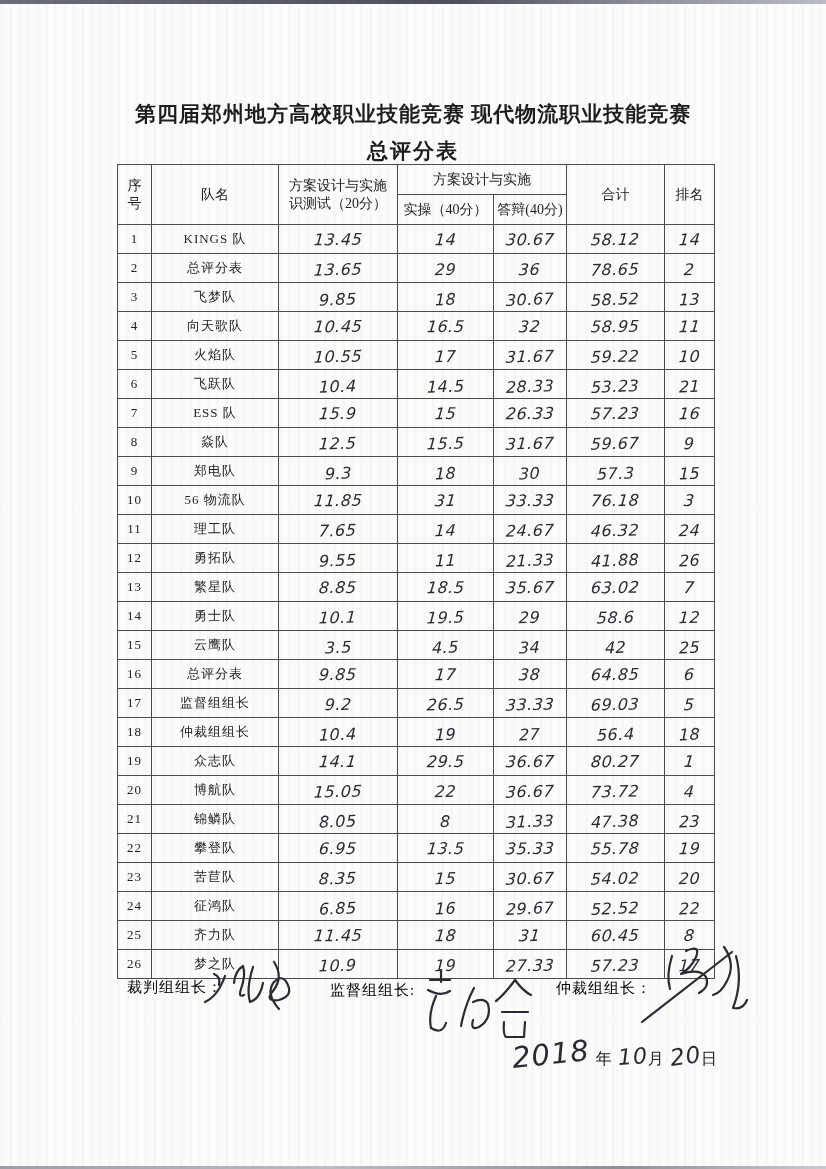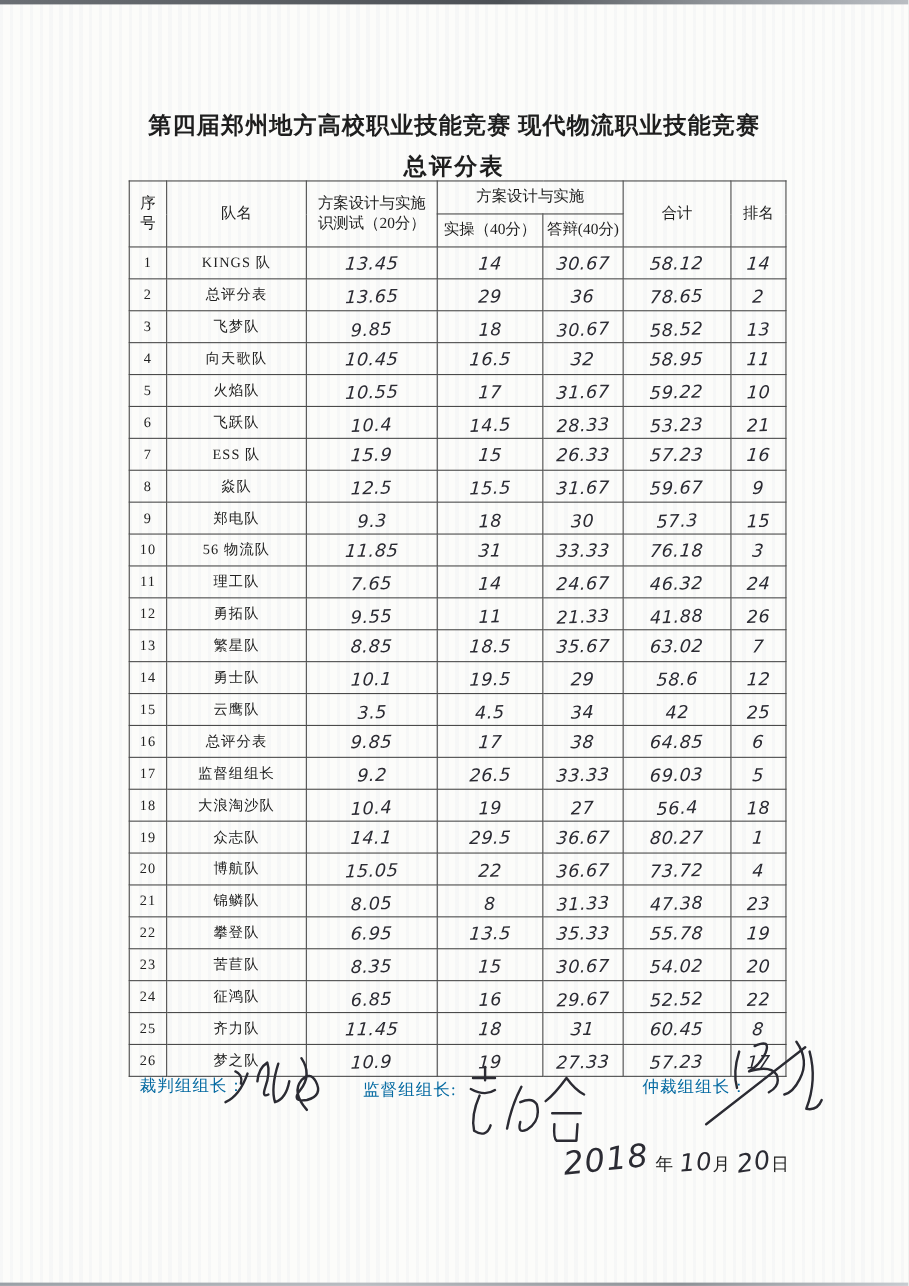--- a/index.html
+++ b/index.html
@@ -30,21 +30,21 @@
   table.score th{font-weight:normal;font-size:14px;line-height:1.25;height:29px;}
   table.score td{height:28px;font-size:13px;}
   td.printed{font-family:"Liberation Serif","DejaVu Serif",serif;color:#222;letter-spacing:1px;}
   .hw, .hw-date{
     font-family:"DejaVu Sans",sans-serif;font-style:italic;color:#2b2b33;}
   td .hw{display:inline-block;font-size:16px;letter-spacing:.5px;
     transform:skewX(-5deg) rotate(-1.5deg) translateY(1px);}
   tbody tr:nth-child(3n) .hw{transform:skewX(-3deg) rotate(-2.5deg) translateY(2px);}
   tbody tr:nth-child(3n+1) .hw{transform:skewX(-6deg) rotate(-.8deg);}
 
-  .footer-label{position:absolute;font-size:15px;letter-spacing:1px;color:#0369a1;}
+  .footer-label{position:absolute;font-size:15px;letter-spacing:1px;color:#000000;}
   .sig{position:absolute;}
   .sig path{fill:none;stroke:#2b2b33;stroke-width:2.2;stroke-linecap:round;stroke-linejoin:round;}
 
   .dateline{position:absolute;top:1037px;left:512px;font-size:16px;color:#222;
     letter-spacing:1px;white-space:nowrap;}
   .hw-date{display:inline-block;}
   .hw-year{font-size:29px;transform:rotate(-6deg);margin-right:6px;}
   .hw-month{font-size:22px;transform:rotate(-4deg);}
   .hw-day{font-size:23px;transform:rotate(-8deg);}
 </style>
@@ -236,21 +236,21 @@
           <td class="printed">17</td>
           <td class="printed">监督组组长</td>
           <td class="hand"><span class="hw">9.2</span></td>
           <td class="hand"><span class="hw">26.5</span></td>
           <td class="hand"><span class="hw">33.33</span></td>
           <td class="hand"><span class="hw">69.03</span></td>
           <td class="hand"><span class="hw">5</span></td>
         </tr>
         <tr>
           <td class="printed">18</td>
-          <td class="printed">大浪淘沙队</td>
+          <td class="printed">仲裁组组长</td>
           <td class="hand"><span class="hw">10.4</span></td>
           <td class="hand"><span class="hw">19</span></td>
           <td class="hand"><span class="hw">27</span></td>
           <td class="hand"><span class="hw">56.4</span></td>
           <td class="hand"><span class="hw">18</span></td>
         </tr>
         <tr>
           <td class="printed">19</td>
           <td class="printed">众志队</td>
           <td class="hand"><span class="hw">14.1</span></td>
@@ -333,21 +333,21 @@
     <path d="M76 12 q10 15 -1 29 q-9 11 6 9 q15 -4 8 -17 q-5 -9 -13 -1 q-9 11 5 27"></path>
   </svg>
 
   <span class="footer-label" style="top:981px;left:330px;">监督组组长:</span>
   <svg class="sig" style="top:962px;left:416px;" width="122" height="84" viewBox="0 0 122 84">
     <path d="M14 18 h20 M25 8 v12 M12 28 q13 7 22 1 M20 34 q-8 18 -5 32 q11 7 15 -5"></path>
     <path d="M58 26 q-9 17 -13 38 M57 40 q11 -5 15 2 q4 15 -9 23 q-9 4 -6 -7"></path>
     <path d="M99 18 q-11 15 -19 21 M99 18 q8 11 16 15 M86 50 h26 M88 60 q-1 13 2 15 h18 l1 -15"></path>
   </svg>
 
-  <span class="footer-label" style="top:979px;left:584px;">仲裁组组长：</span>
+  <span class="footer-label" style="top:979px;left:556px;">仲裁组组长：</span>
   <svg class="sig" style="top:938px;left:634px;" width="120" height="96" viewBox="0 0 120 96">
     <path d="M8 84 L98 14"></path>
     <path d="M38 18 q-6 19 -2 33"></path>
     <path d="M52 13 q15 -7 10 6 q-5 11 -15 17 q19 -6 25 3 q4 10 -7 16"></path>
     <path d="M90 9 q12 17 3 34 q-6 12 -14 14"></path>
     <path d="M102 18 q7 26 -3 52 q10 2 14 -8"></path>
   </svg>
 
   <div class="dateline">
     <span class="hw-date hw-year">2018</span><span>年</span>

